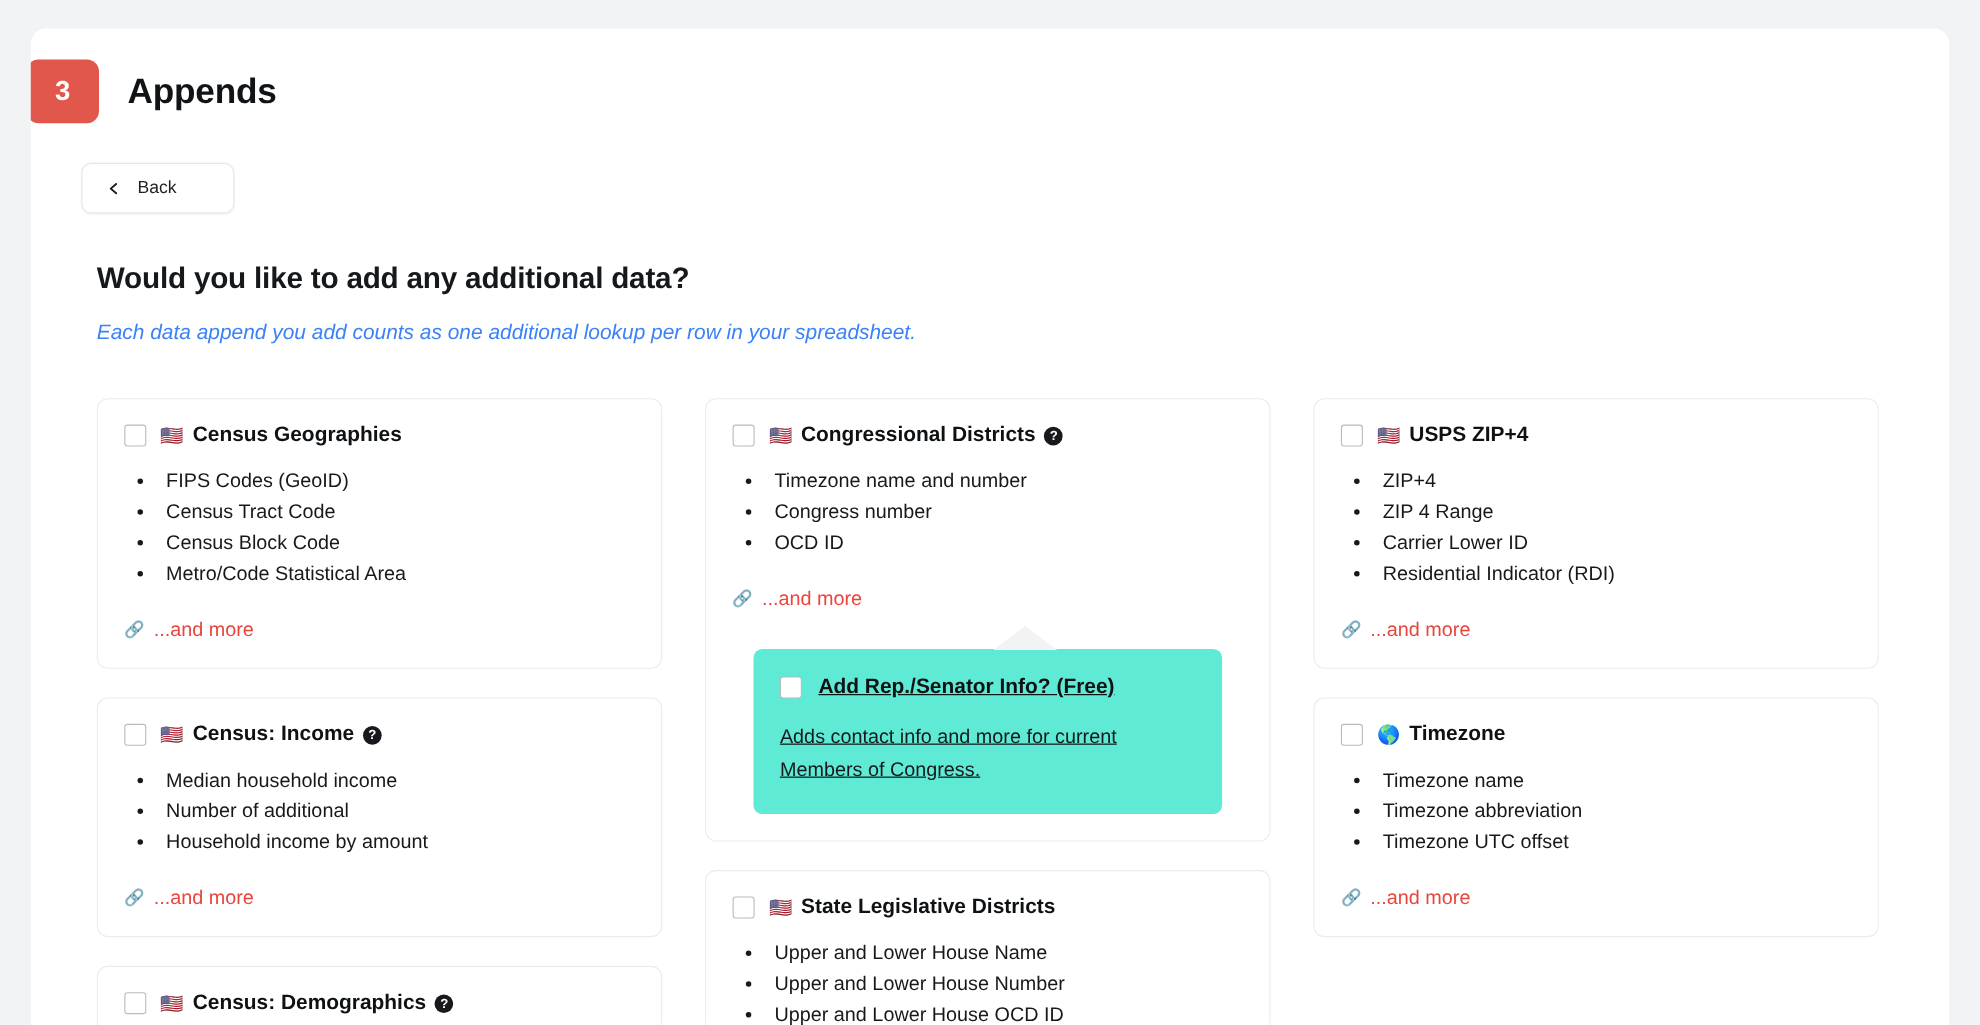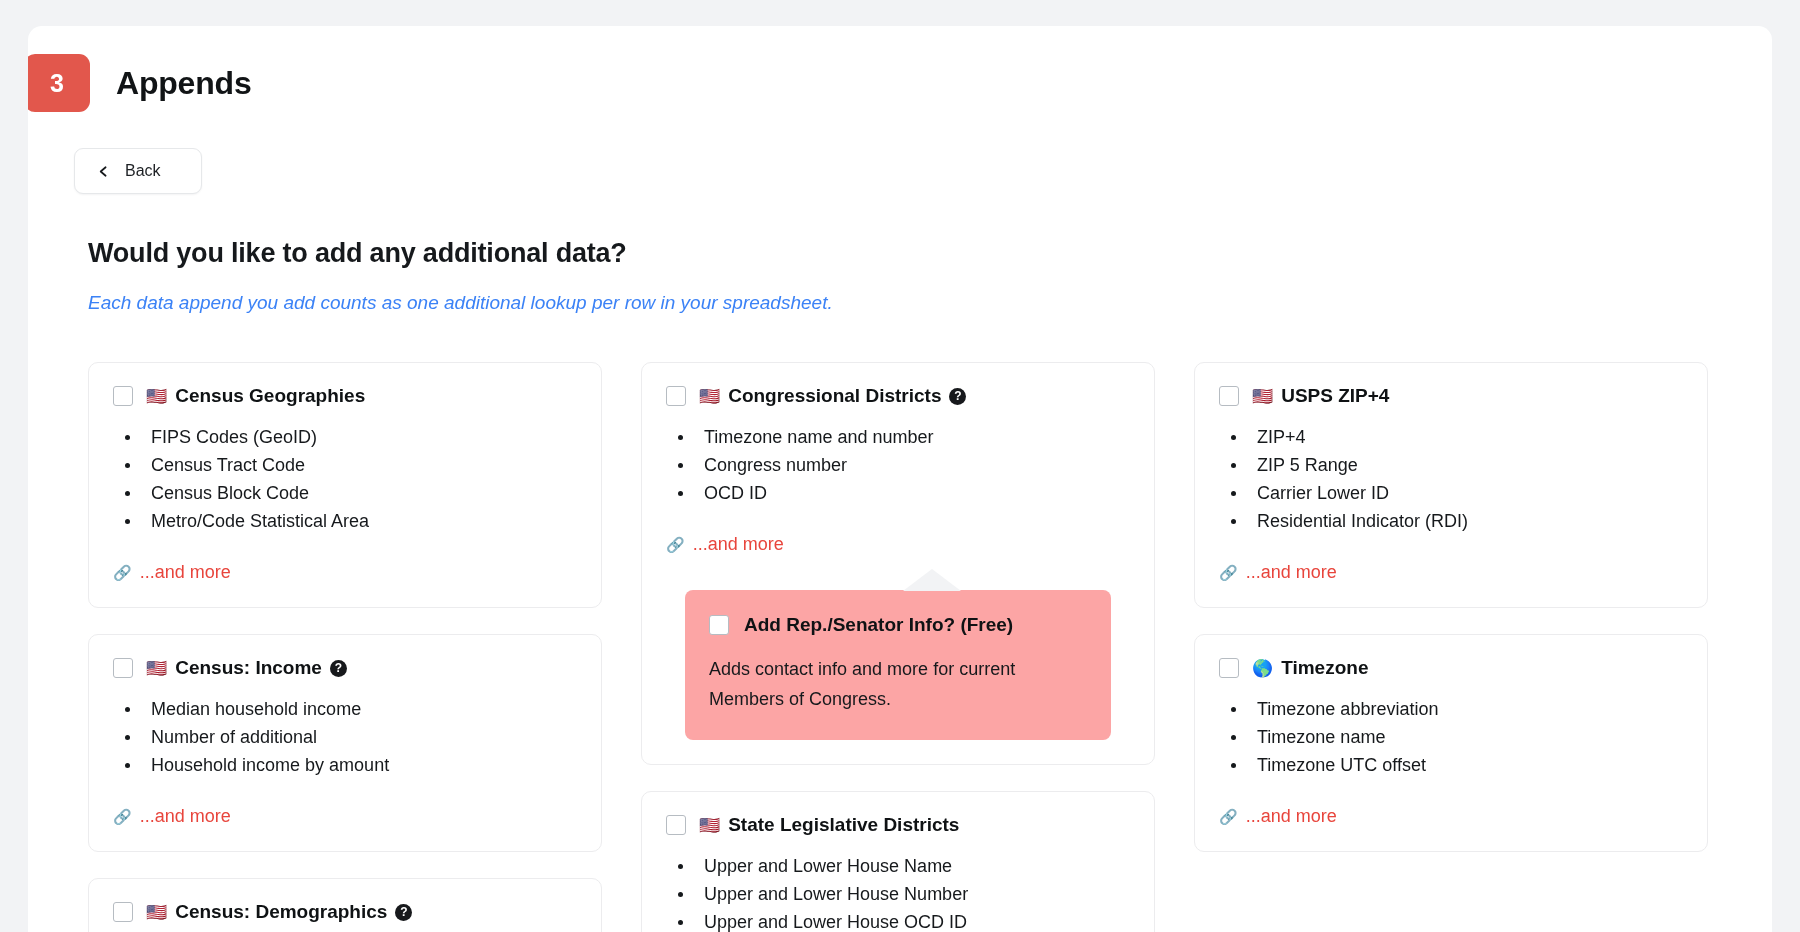--- a/index.html
+++ b/index.html
@@ -51,21 +51,21 @@
     font-weight: 700;
     color: #111416;
     letter-spacing: -.2px;
   }
 
   
   .back-button {
     position: absolute;
     left: 46px;
     top: 122px;
-    width: 128px;
+    width: 139px;
     height: 46px;
     background: #ffffff;
     border: 1px solid #e6e8ea;
     border-radius: 9px;
     box-shadow: 0 1px 2px rgba(16,24,40,.05);
     display: flex;
     align-items: center;
     gap: 13px;
     padding-left: 20px;
     cursor: pointer;
@@ -184,23 +184,24 @@
     margin-top: 27px;
     font-size: 18px;
     color: #e8453c;
     cursor: pointer;
     text-decoration: none;
   }
   .link-icon { font-size: 15px; line-height: 1; }
   .popover {
     position: relative;
     margin: 35px 19px 0 19px;
-    background: #fca5a5;
+    background: #5eead4;
     border-radius: 8px;
     padding: 24px 24px 26px 24px;
+    text-decoration: underline;
   }
   .popover::before {
     content: "";
     position: absolute;
     top: -21px;
     left: 218px;
     width: 0;
     height: 0;
     border-left: 29px solid transparent;
     border-right: 29px solid transparent;
@@ -357,41 +358,41 @@
       <div class="card">
         <div class="card-head">
           <div class="chk"></div>
           <div class="card-title">
             <span class="flag">🇺🇸</span>
             <span>USPS ZIP+4</span>
           </div>
         </div>
         <ul class="bullets">
           <li>ZIP+4</li>
-          <li>ZIP 5 Range</li>
+          <li>ZIP 4 Range</li>
           <li>Carrier Lower ID</li>
           <li>Residential Indicator (RDI)</li>
         </ul>
         <a class="more-link">
           <span class="link-icon">🔗</span>
           <span>...and more</span>
         </a>
       </div>
 
       <div class="card">
         <div class="card-head">
           <div class="chk"></div>
           <div class="card-title">
             <span class="flag">🌎</span>
             <span>Timezone</span>
           </div>
         </div>
         <ul class="bullets">
+          <li>Timezone name</li>
           <li>Timezone abbreviation</li>
-          <li>Timezone name</li>
           <li>Timezone UTC offset</li>
         </ul>
         <a class="more-link">
           <span class="link-icon">🔗</span>
           <span>...and more</span>
         </a>
       </div>
 
     </div>
 

